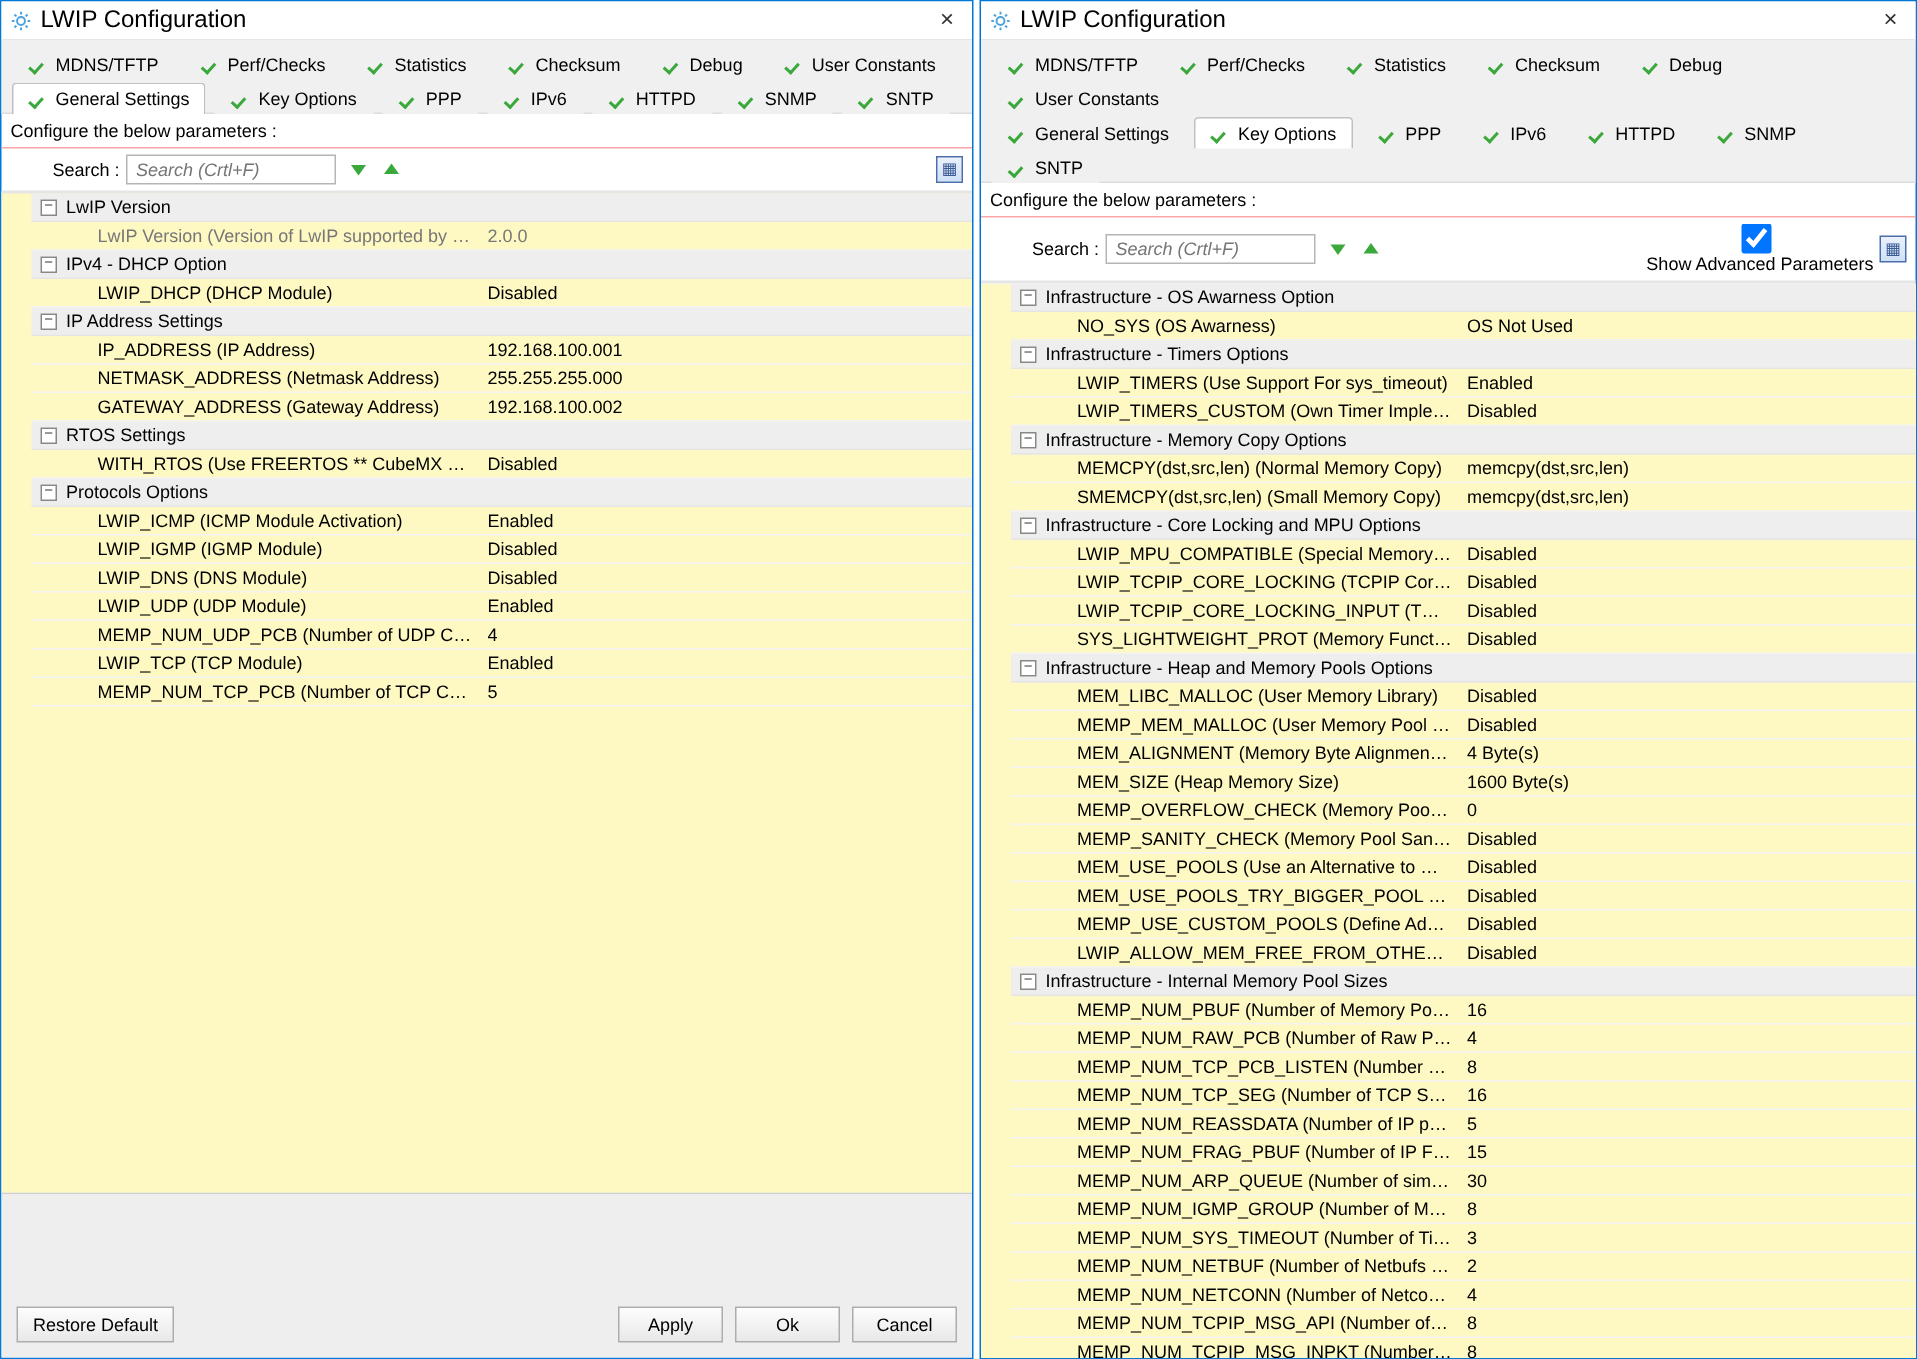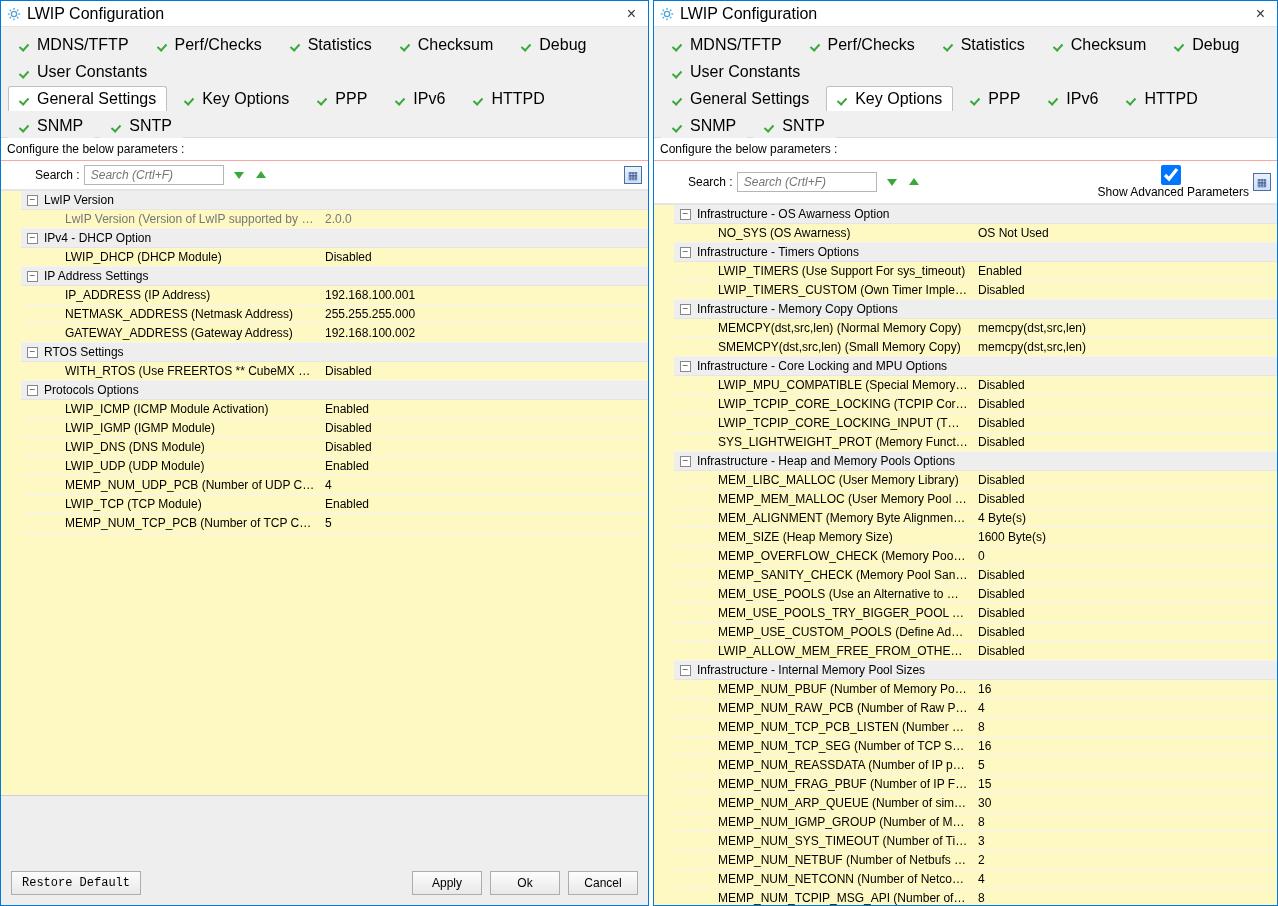--- a/index.html
+++ b/index.html
@@ -44,21 +44,21 @@
   .tab {
     display: flex; align-items: center;
     padding: 3px 10px;
     margin: 2px 3px 0 3px;
     border: 1px solid transparent;
     border-bottom: none;
     background: #f0f0f0;
     cursor: pointer;
     position: relative;
     top: 1px;
-    font-size: 16px;
+    font-size: 12px;
   }
   .tab.active {
     background: #ffffff;
     border-color: #c0c0c0;
     border-radius: 3px 3px 0 0;
   }
   .check {
     width: 14px; height: 10px;
     margin-right: 4px;
     display: inline-block;
@@ -151,21 +151,21 @@
   .btn {
     min-width: 70px;
     height: 24px;
     background: linear-gradient(#fdfdfd,#e8e8e8);
     border: 1px solid #adadad;
     font-size:12px;
     cursor:pointer;
     margin-left: 8px;
     padding: 0 10px;
   }
-  .btn.first { margin-left:0;font-family:Liberation Mono, monospace; }
+  .btn.first { margin-left:0; }
   .window.right .treearea { padding-right:0; }
   .window.right ::-webkit-scrollbar { width: 17px; }
   .window.right ::-webkit-scrollbar-track { background:#f0f0f0; }
   .window.right ::-webkit-scrollbar-thumb { background:#c2c2c2; border:1px solid #a8a8a8; }
 </style>
 </head>
 <body>
 
 <div class="window left">
   <div class="titlebar">

